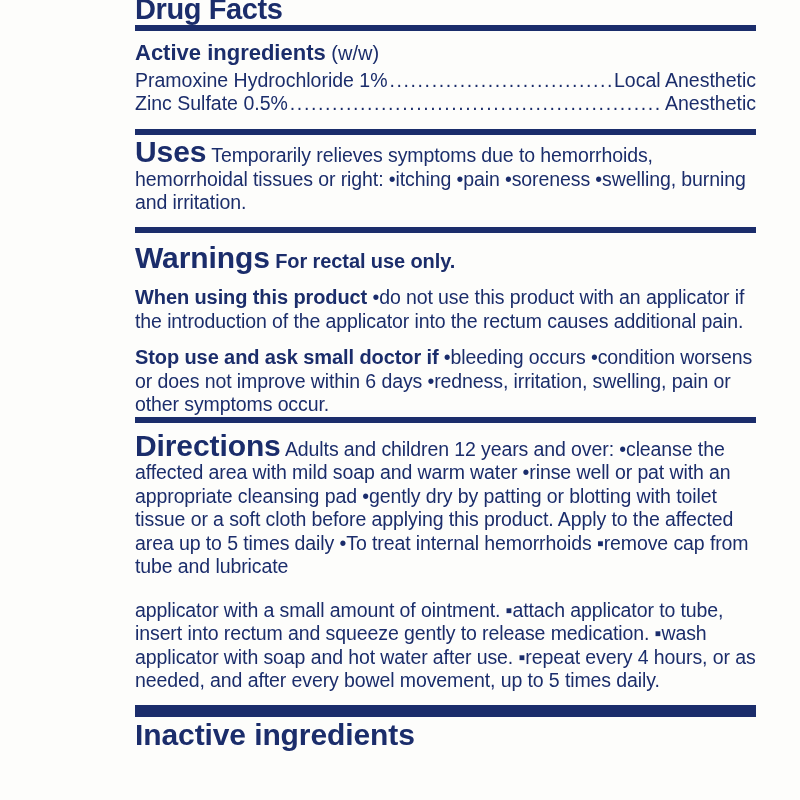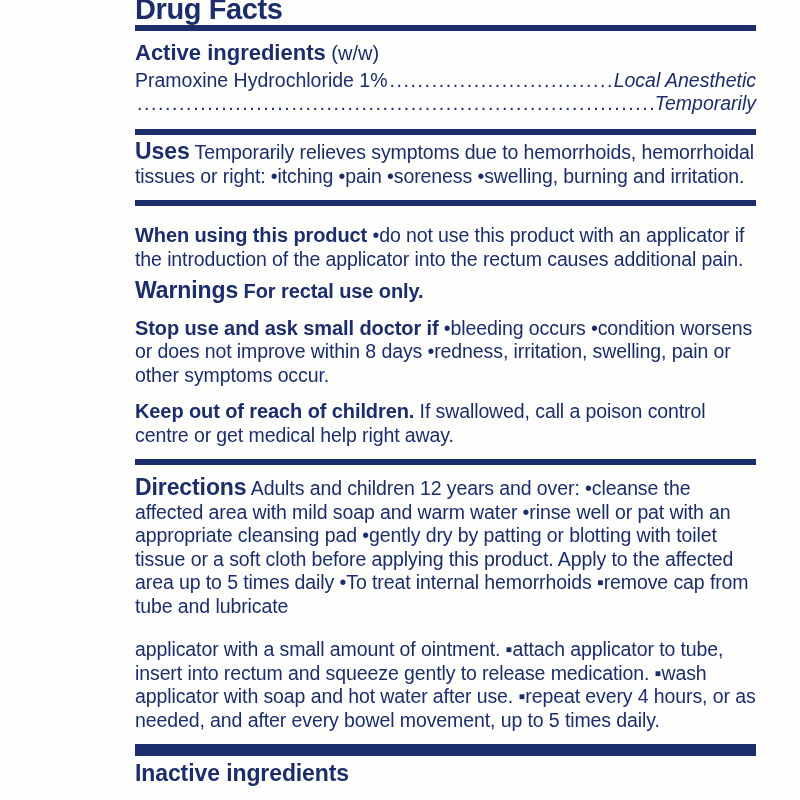--- a/index.html
+++ b/index.html
@@ -77,29 +77,29 @@
   }
   .ing .name { flex: 0 0 auto; }
   .ing .dots {
     flex: 1 1 auto;
     overflow: hidden;
     white-space: nowrap;
     margin: 0 2px;
     font-size: 19.5px;
     letter-spacing: 1.6px;
   }
-  .ing .purpose { flex: 0 0 auto; font-style: italic; }
+  .ing .purpose { flex: 0 0 auto; }
 
   .body-text {
     font-size: 19.5px;
     line-height: 23.5px;
     letter-spacing: -0.1px;
   }
   .body-text .big-head {
-    font-size: 23px;
+    font-size: 30px;
     font-weight: bold;
   }
   .body-text .sub-head {
     font-size: 20px;
     font-weight: bold;
   }
 
   .blk { margin-top: 13px; }
   .pad6 { padding-top: 6px; }
   .pad8 { padding-top: 8px; }
@@ -122,51 +122,49 @@
       <div class="left"><b>Active ingredients</b><span class="ww"> (w/w)</span></div>
     </div>
 
     <div class="ing pad3">
       <span class="name">Pramoxine Hydrochloride 1%</span>
       <span class="dots">...........................................................................................................................................</span>
       <span class="purpose">Local Anesthetic</span>
     </div>
 
     <div class="ing">
+      <span class="name">Zinc Sulfate 0.5%</span>
       <span class="dots">...........................................................................................................................................</span>
-      <span class="purpose">Temporarily</span>
+      <span class="purpose">Anesthetic</span>
     </div>
   </div>
 
   <div style="height:14px"></div>
   <div class="rule-heavy"></div>
 
   <div class="sec body-text pb7">
     <span class="big-head">Uses</span><span> Temporarily relieves symptoms due to hemorrhoids, hemorrhoidal tissues or right:  •itching  •pain  •soreness  •swelling, burning and irritation.</span>
   </div>
 
   <div style="height:5px"></div>
   <div class="rule-heavy"></div>
 
   <div class="sec">
-    <div class="body-text blk">
-      <span class="sub-head">When using this product</span><span>  •do not use this product with an applicator if the introduction of the applicator into the rectum causes additional pain.</span>
-    </div>
-
     <div class="body-text pad8">
       <span class="big-head">Warnings</span><span class="sub-head"> For rectal use only.</span>
     </div>
 
     <div class="body-text blk">
-      <span class="sub-head">Stop use and ask small doctor if</span><span>  •bleeding occurs  •condition worsens or does not improve within 8 days  •redness, irritation, swelling, pain or other symptoms occur.</span>
+      <span class="sub-head">When using this product</span><span>  •do not use this product with an applicator if the introduction of the applicator into the rectum causes additional pain.</span>
     </div>
 
-    <div class="body-text blk pb12">
-      <span class="sub-head">Keep out of reach of children.</span><span> If swallowed, call a poison control centre or get medical help right away.</span>
+    <div class="body-text blk">
+      <span class="sub-head">Stop use and ask small doctor if</span><span>  •bleeding occurs  •condition worsens or does not improve within 6 days  •redness, irritation, swelling, pain or other symptoms occur.</span>
     </div>
+
   </div>
 
   <div class="rule-heavy"></div>
 
   <div class="sec">
     <div class="body-text pad6">
       <span class="big-head">Directions</span><span> Adults and children 12 years and over:  •cleanse the affected area with mild soap and warm water  •rinse well or pat with an appropriate cleansing pad  •gently dry by patting or blotting with toilet tissue or a soft cloth before applying this product. Apply to the affected area up to 5 times daily  •To treat internal hemorrhoids  ▪remove cap from tube and lubricate</span>
     </div>
     <div class="body-text pb12" style="margin-top:20px">applicator with a small amount of ointment.  ▪attach applicator to tube, insert into rectum and squeeze gently to release medication.  ▪wash applicator with soap and hot water after use.  ▪repeat every 4 hours, or as needed, and after every bowel movement, up to 5 times daily.</div>
   </div>

